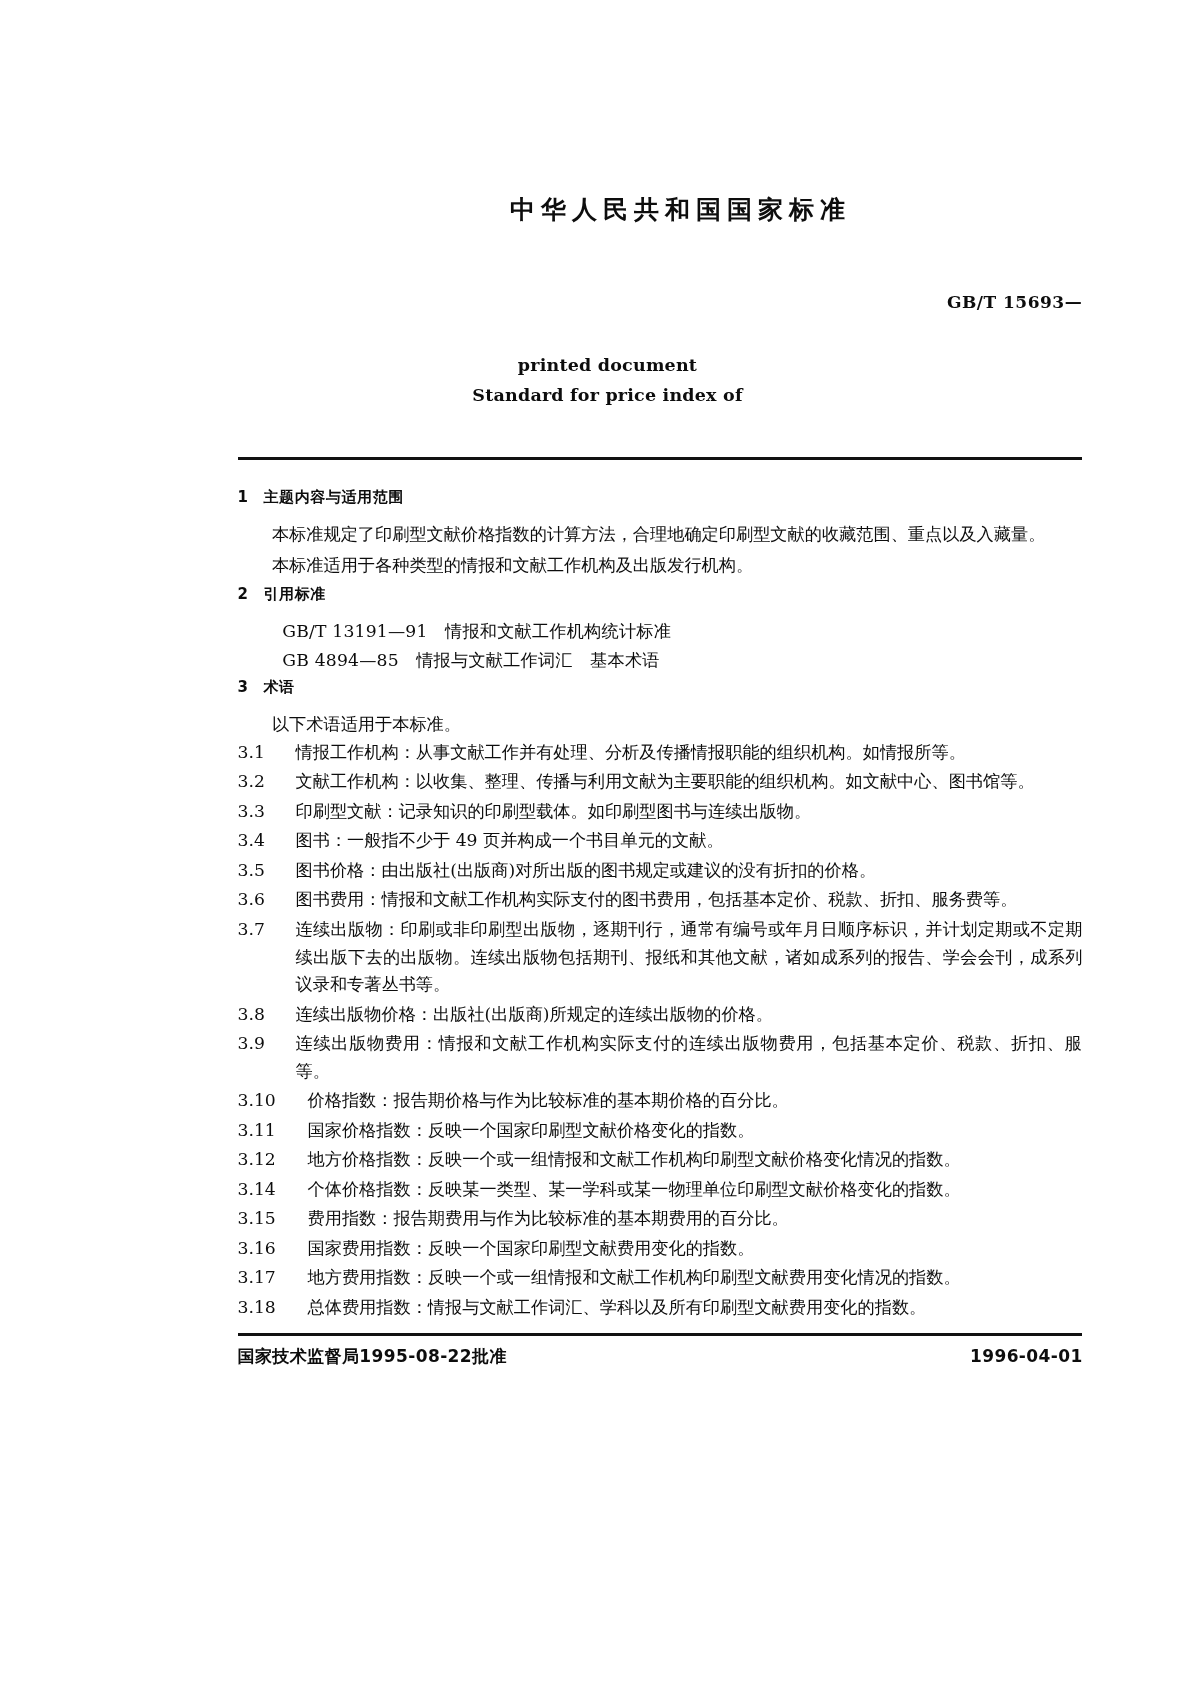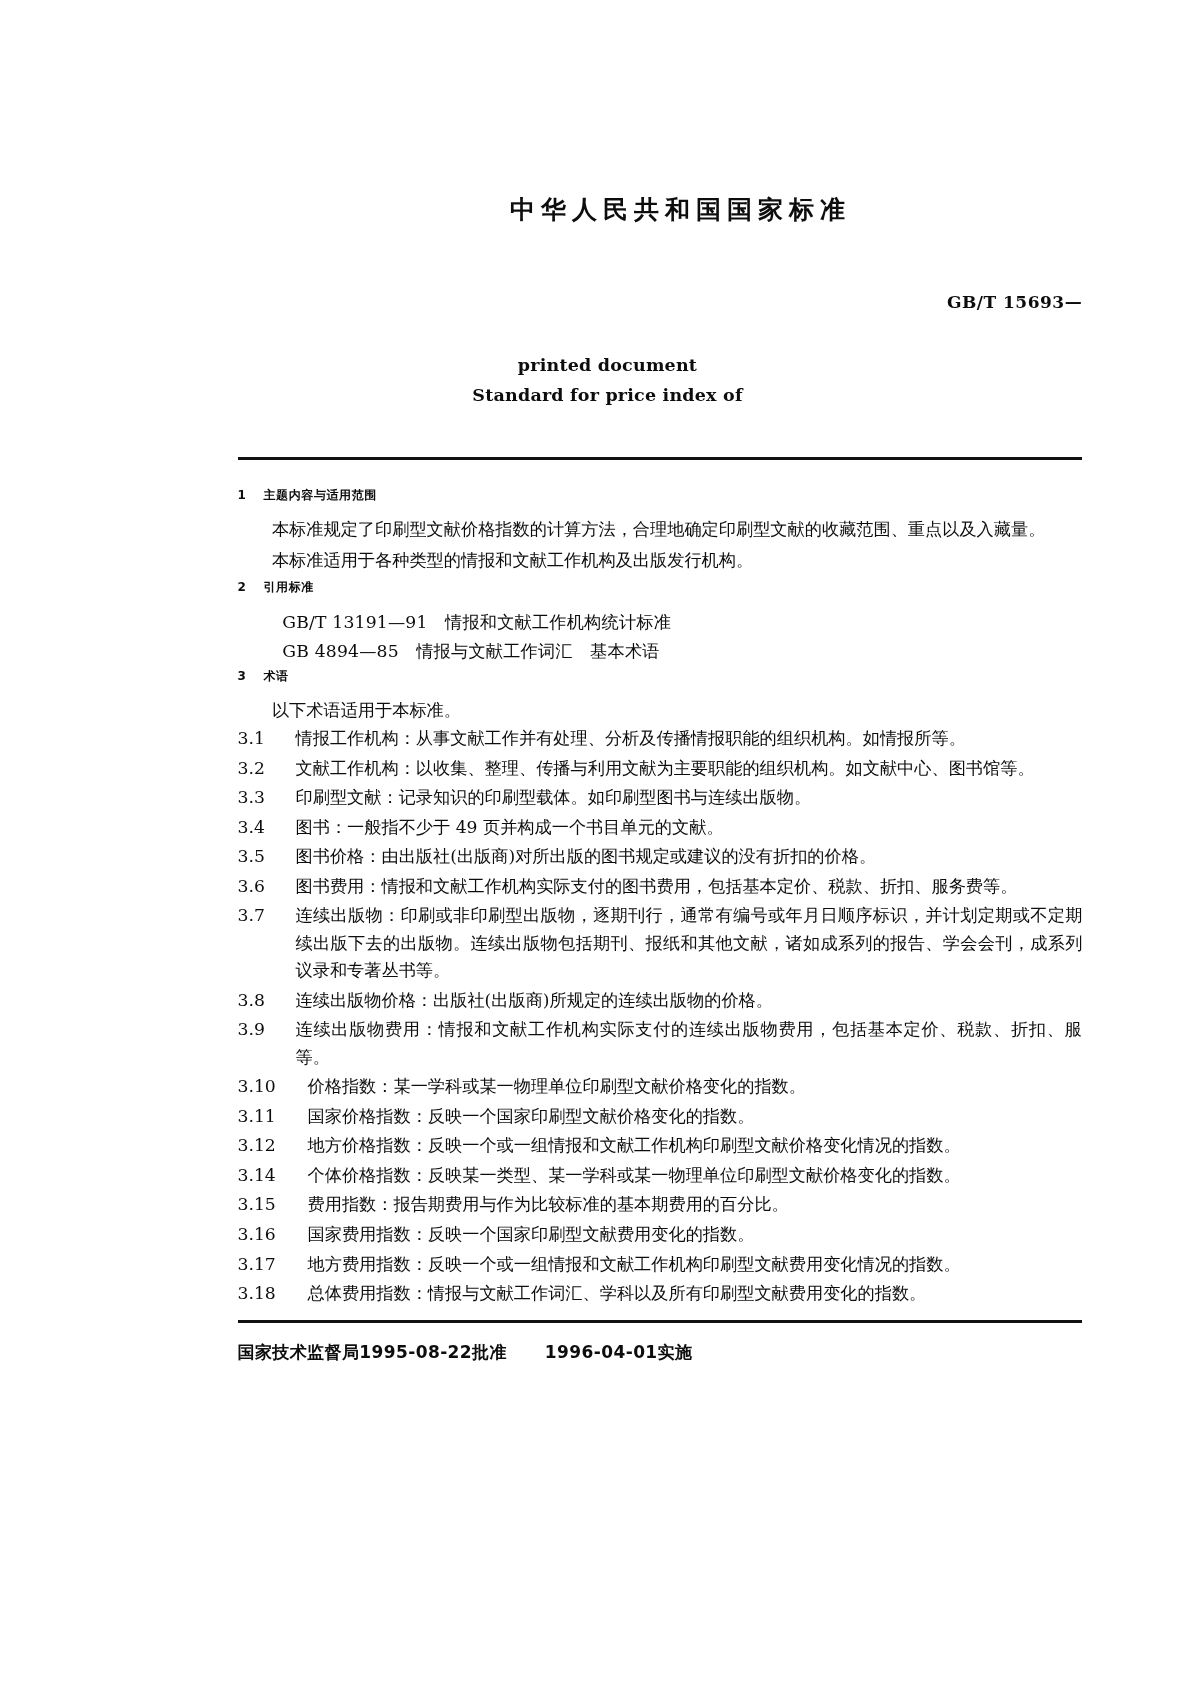--- a/index.html
+++ b/index.html
@@ -91,21 +91,21 @@
 
   
   .body {
     margin-top: 26px;
     font-size: 17.2px;
     line-height: 1.52;
   }
   h2.sec {
     font-family: "DejaVu Sans", "Liberation Sans", sans-serif;
     font-weight: bold;
-    font-size: 12px;
+    font-size: 15px;
     margin: 0 0 12px 0;
     letter-spacing: 0.6px;
   }
   h2.sec .num {
     display: inline-block;
     min-width: 26px;
   }
   .gap-before { margin-top: 20px; }
   p.para {
     margin: 0 0 4px 0;
@@ -139,23 +139,23 @@
   }
   .term.wide .tnum { min-width: 62px; }
   .term .ttext {
     flex: 1 1 auto;
     text-align: justify;
     text-justify: inter-ideograph;
   }
 
   
   .footer {
-    margin-top: 18px;
+    margin-top: 9px;
     display: flex;
-    justify-content: flex-start;
+    justify-content: space-between;
     align-items: baseline;
     font-family: "DejaVu Sans", "Liberation Sans", sans-serif;
     font-weight: bold;
     font-size: 17px;
     letter-spacing: 0.4px;
     gap: 38px;
   }
   .page-number {
     margin-top: 26px;
     text-align: right;
@@ -236,21 +236,21 @@
           <div class="term">
             <span class="tnum">3.8</span>
             <span class="ttext">连续出版物价格：出版社(出版商)所规定的连续出版物的价格。</span>
           </div>
           <div class="term">
             <span class="tnum">3.9</span>
             <span class="ttext">连续出版物费用：情报和文献工作机构实际支付的连续出版物费用，包括基本定价、税款、折扣、服务费等。</span>
           </div>
           <div class="term wide">
             <span class="tnum">3.10</span>
-            <span class="ttext">价格指数：某一学科或某一物理单位印刷型文献价格变化的指数。</span>
+            <span class="ttext">价格指数：报告期价格与作为比较标准的基本期价格的百分比。</span>
           </div>
           <div class="term wide">
             <span class="tnum">3.11</span>
             <span class="ttext">国家价格指数：反映一个国家印刷型文献价格变化的指数。</span>
           </div>
           <div class="term wide">
             <span class="tnum">3.12</span>
             <span class="ttext">地方价格指数：反映一个或一组情报和文献工作机构印刷型文献价格变化情况的指数。</span>
           </div>
           <div class="term wide">

